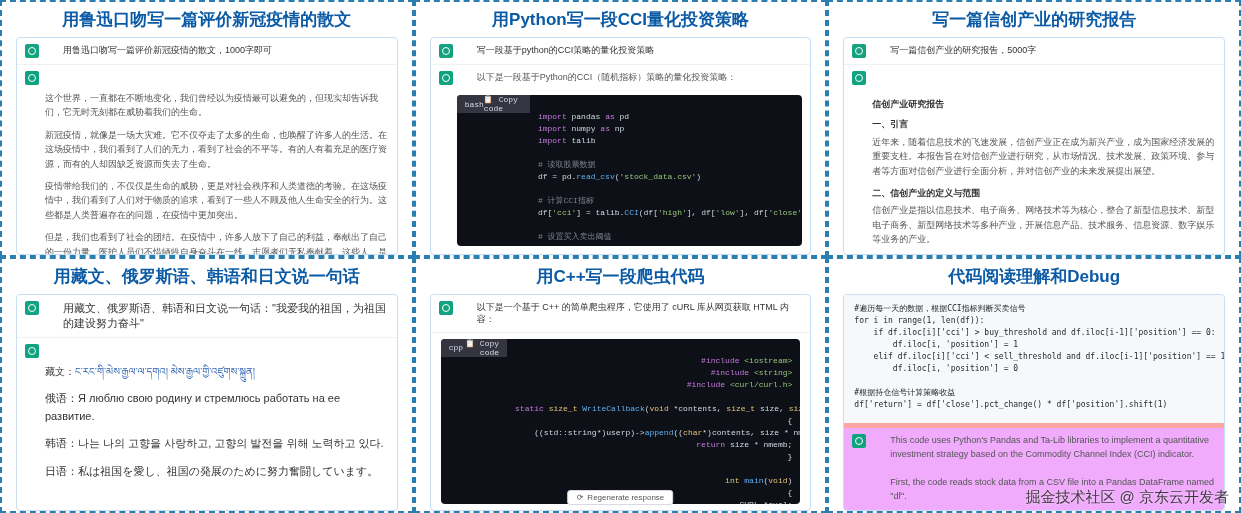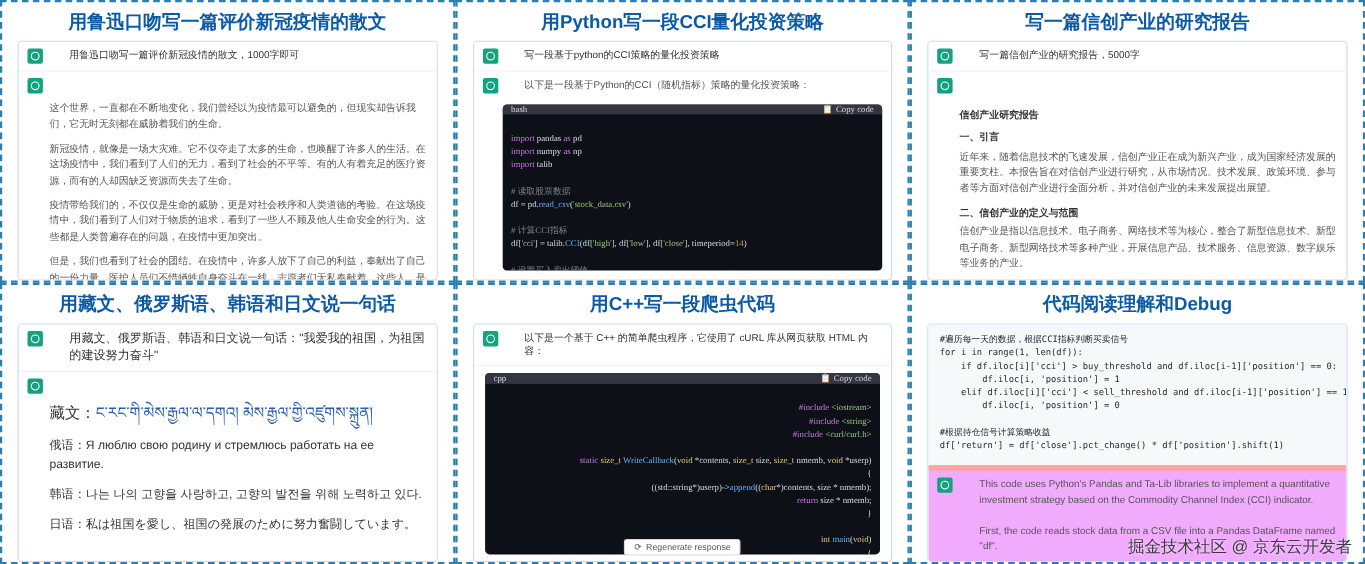--- a/index.html
+++ b/index.html
@@ -64,43 +64,43 @@
   .prompt-text { font-size: 9px; color: #333; line-height: 1.4; }
   .answer-text { font-size: 9px; color: #555; line-height: 1.55; }
   .answer-body { padding: 0 8px 8px 28px; font-size: 9px; color: #555; line-height: 1.6; }
   .answer-body p { margin-bottom: 8px; }
   .answer-body h5 { font-size: 9px; font-weight: 700; color: #333; margin: 6px 0 3px; }
   .code-card {
     background: #0d1117;
     border-radius: 4px;
     margin: 4px 8px 8px 26px;
     flex: 1 1 auto;
-    display: flex; flex-direction: column;
-    overflow: hidden;
-    font-family: Liberation Serif, serif;
+    display: flex; 
+    overflow: hidden;
+    font-family: Liberation Mono, monospace;
     font-size: 8px;
     color: #d1d9e0;
   }
   .code-head {
     background: #343541;
     height: 18px;
     display: flex; align-items: center; justify-content: space-between;
     padding: 0 8px;
     color: #d9d9e3;
     font-size: 8px;
   }
   .code-body { padding: 16px 8px; line-height: 1.5; white-space: pre; overflow: hidden; }
   .kw { color: #c678dd; }
   .fn { color: #61afef; }
   .str { color: #98c379; }
   .num { color: #d19a66; }
   .cm { color: #7f848e; }
   .c-yellow { color:#e5c07b; }
   .lang-block p { margin-bottom: 10px; font-size: 11px; color:#333; }
-  .lang-block .line1 { font-size: 14px; }
+  .lang-block .line1 { font-size: 10px; }
   .debug-code {
     background:#f6f8fa;
     font-family: Consolas, Monaco, monospace;
     font-size: 8px;
     color:#24292f;
     padding: 8px 10px;
     line-height: 1.5;
     white-space: pre;
     overflow: hidden;
   }

